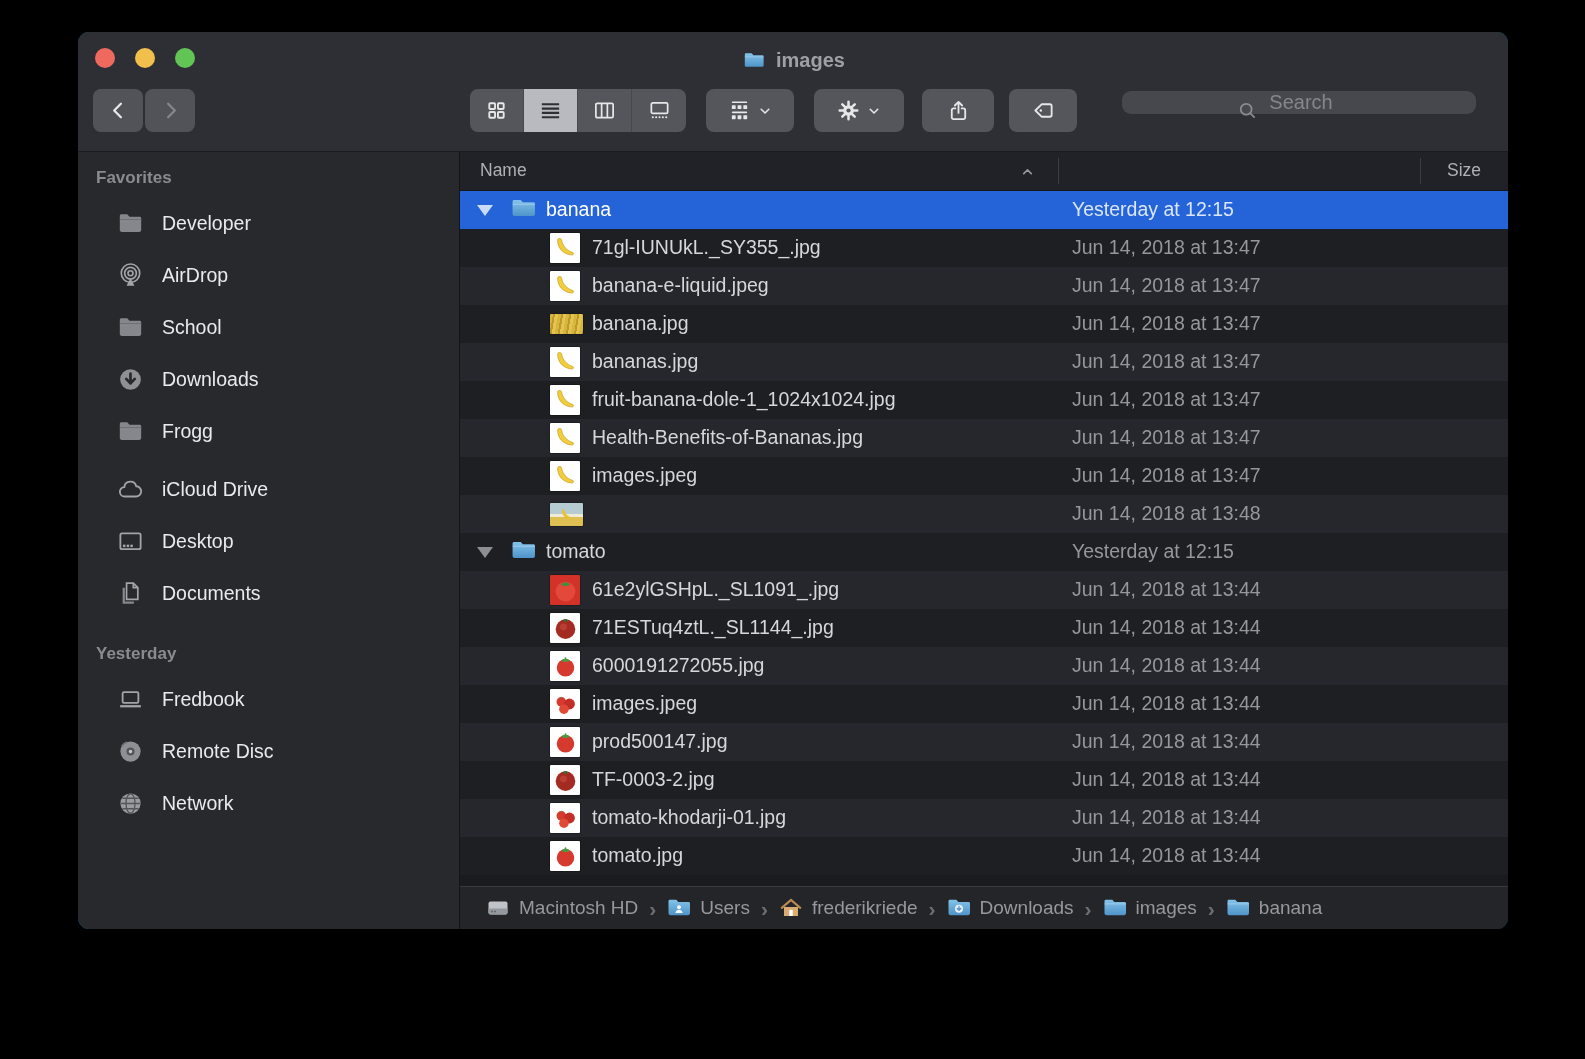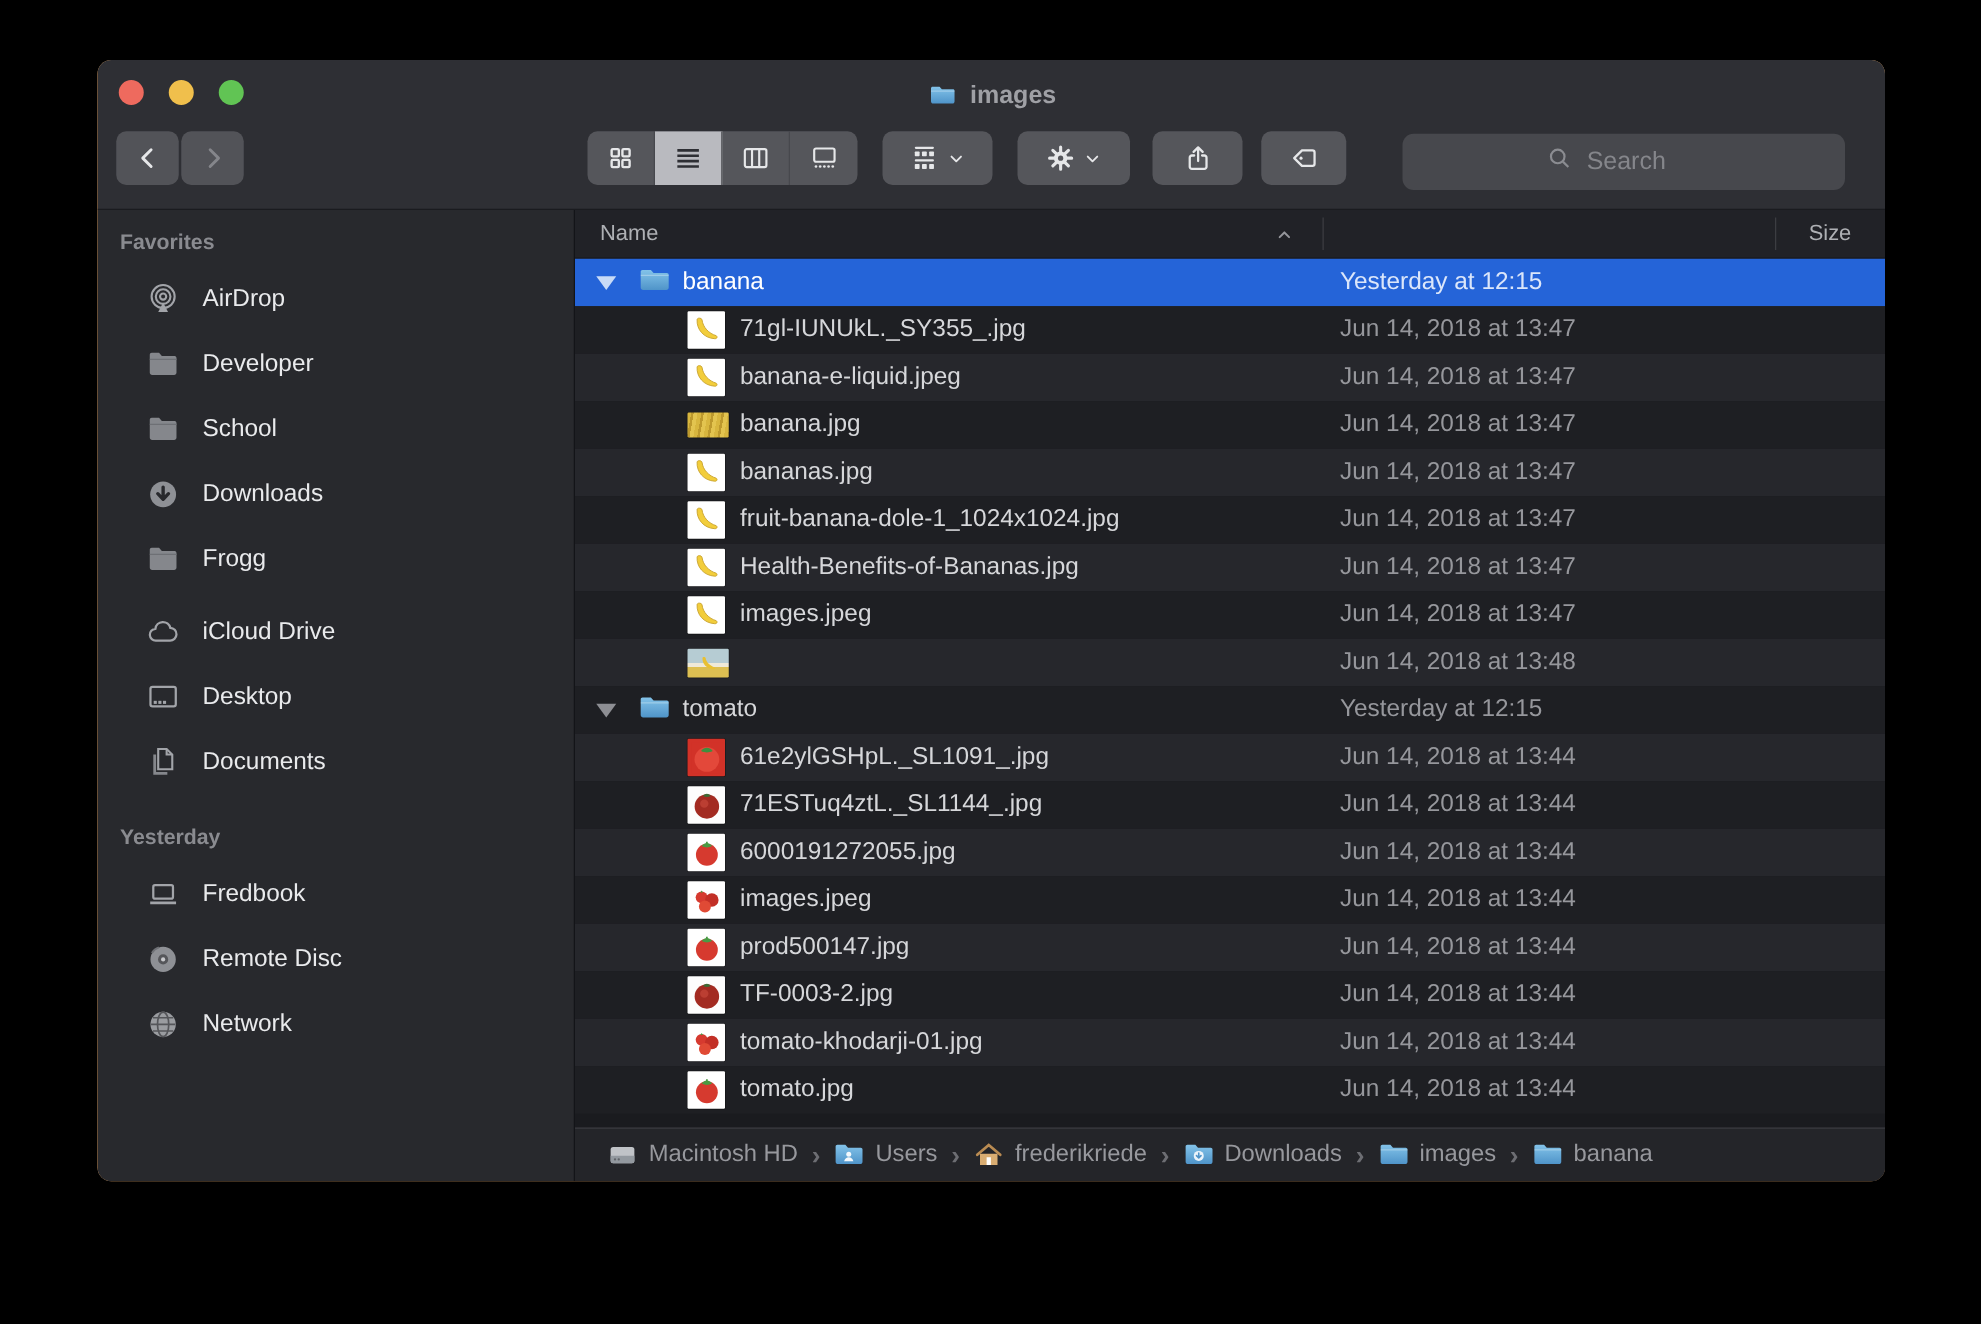--- a/index.html
+++ b/index.html
@@ -1,18 +1,18 @@
 <!DOCTYPE html>
 <html><head>
 <meta charset="utf-8">
 <style>
   html,body{margin:0;padding:0;background:#000;width:1585px;height:1059px;overflow:hidden;
     font-family:"Liberation Sans","DejaVu Sans",sans-serif;-webkit-font-smoothing:antialiased;}
-  .window{position:absolute;left:78px;top:48px;width:1430px;height:897px;border-radius:11px;
-    overflow:hidden;background:#fdba74;}
+  .window{position:absolute;left:78px;top:32px;width:1430px;height:897px;border-radius:11px;
+    overflow:hidden;background:#0369a1;}
   
   .titlebar{position:absolute;left:0;top:0;width:100%;height:120px;background:#2e2f34;
     border-bottom:1px solid #1a1b1f;box-sizing:border-box;}
   .traffic{position:absolute;top:16px;left:17px;display:flex;gap:20px;}
   .light{width:20px;height:20px;border-radius:50%;}
   .win-title{position:absolute;top:14px;left:0;width:100%;height:28px;display:flex;
     align-items:center;justify-content:center;gap:9px;color:#9fa0a5;font-size:20px;font-weight:600;}
   .win-title .ic svg{width:26px;height:21px;display:block;}
   .navbtns{position:absolute;left:15px;top:57px;display:flex;gap:2px;}
   .navbtn{width:50px;height:43px;background:#525358;border-radius:8px;display:flex;
@@ -22,21 +22,21 @@
     display:flex;align-items:center;justify-content:center;gap:7px;}
   .seg{position:absolute;left:392px;top:57px;width:216px;height:43px;background:#55565b;
     border-radius:8px;display:flex;overflow:hidden;}
   .seg .cell{width:54px;height:100%;display:flex;align-items:center;justify-content:center;
     border-right:1px solid #47484d;box-sizing:border-box;}
   .seg .cell:last-child{border-right:none;}
   .seg .cell.sel{background:#b9babf;}
   .ic svg{display:block;}
   .tb-ic svg{width:23px;height:23px;}
   .chev-ic svg{width:14px;height:14px;}
-  .search{position:absolute;left:1044px;top:59px;width:354px;height:45px;background:#47484d;
+  .search{position:absolute;left:1044px;top:59px;width:354px;height:23px;background:#47484d;
     border-radius:9px;}
   .search .mag{position:absolute;left:calc(50% - 62px);top:9px;}
   .search .mag svg{width:21px;height:21px;}
   .search input{position:absolute;inset:0;background:transparent;border:none;outline:none;
     width:100%;text-align:center;font-size:20px;color:#d8d9db;font-family:inherit;}
   .search input::placeholder{color:#85868b;}
   
   .main{position:absolute;top:120px;left:0;right:0;bottom:0;display:flex;}
   .sidebar{width:382px;background:#28292d;border-right:1px solid #131418;box-sizing:border-box;
     padding-top:13px;flex:none;}
@@ -246,37 +246,37 @@
       <input placeholder="Search" style="">
     </div>
   </div>
 
   <div class="main">
     <div class="sidebar" id="sidebar">
         <div class="side-header">Favorites</div>
         <div class="side-items">
           <div class="side-item">
             <span class="ic ">
+              <svg viewBox="0 0 24 24">
+                <path d="M2.5 5.2c0-.8.6-1.4 1.4-1.4h5.2l2 2.2h9c.8 0 1.4.6 1.4 1.4v10.4c0 .9-.7 1.7-1.7 1.7H4.2c-.9 0-1.7-.8-1.7-1.7z" fill="#85878c"></path>
+                <path d="M2.5 8h19v.9h-19z" fill="#6e7075"></path>
+              </svg>
+            </span>
+            <span>Developer</span>
+          </div>
+          <div class="side-item">
+            <span class="ic ">
               <svg viewBox="0 0 24 24" fill="none" stroke="#a2a4a9" stroke-width="1.5">
                 <circle cx="12" cy="10" r="2.2"></circle>
                 <circle cx="12" cy="10" r="5.2"></circle>
                 <circle cx="12" cy="10" r="8.2"></circle>
                 <path d="M8.5 21 12 14.2 15.5 21z" fill="#a2a4a9" stroke="none"></path>
               </svg>
             </span>
             <span>AirDrop</span>
-          </div>
-          <div class="side-item">
-            <span class="ic ">
-              <svg viewBox="0 0 24 24">
-                <path d="M2.5 5.2c0-.8.6-1.4 1.4-1.4h5.2l2 2.2h9c.8 0 1.4.6 1.4 1.4v10.4c0 .9-.7 1.7-1.7 1.7H4.2c-.9 0-1.7-.8-1.7-1.7z" fill="#85878c"></path>
-                <path d="M2.5 8h19v.9h-19z" fill="#6e7075"></path>
-              </svg>
-            </span>
-            <span>Developer</span>
           </div>
           <div class="side-item">
             <span class="ic ">
               <svg viewBox="0 0 24 24">
                 <path d="M2.5 5.2c0-.8.6-1.4 1.4-1.4h5.2l2 2.2h9c.8 0 1.4.6 1.4 1.4v10.4c0 .9-.7 1.7-1.7 1.7H4.2c-.9 0-1.7-.8-1.7-1.7z" fill="#85878c"></path>
                 <path d="M2.5 8h19v.9h-19z" fill="#6e7075"></path>
               </svg>
             </span>
             <span>School</span>
           </div>

